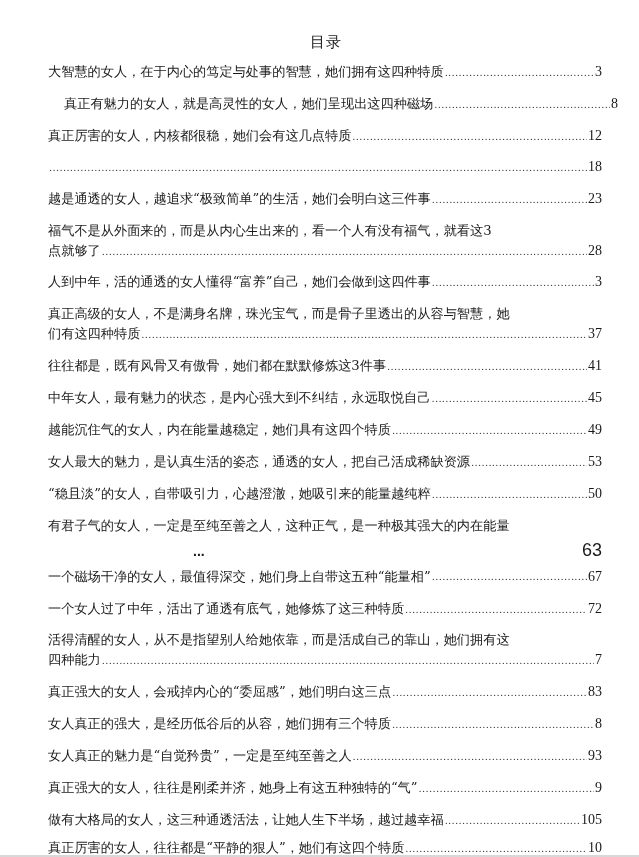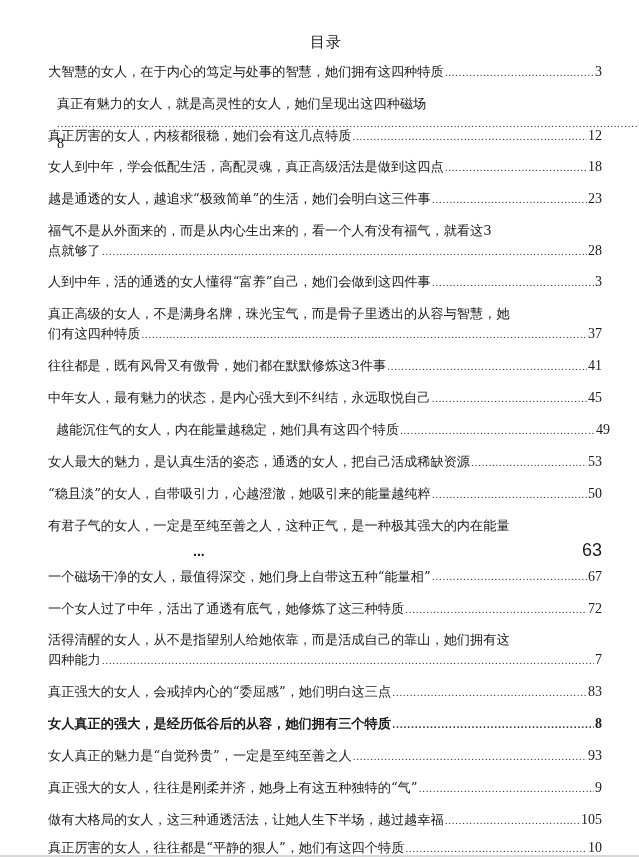--- a/index.html
+++ b/index.html
@@ -103,32 +103,31 @@
 
 <div class="page">
   <div class="toc-title">目录</div>
 
   <div class="toc" id="toc">
       <div class="entry single" style="position: absolute; left: 0px; width: 554px; top: 0px;">
         <span class="title">大智慧的女人，在于内心的笃定与处事的智慧，她们拥有这四种特质</span>
         <span class="leader">............................................................................................................................................................................................</span>
         <span class="page-num">3</span>
       </div>
-      <div class="entry single" style="position: absolute; left: 8px; width: 554px; top: 32px; flex-direction: column;">
+      <div class="entry single" style="position: absolute; left: 16px; width: 554px; top: 32px;">
         <span class="title">真正有魅力的女人，就是高灵性的女人，她们呈现出这四种磁场</span>
         <span class="leader">............................................................................................................................................................................................</span>
         <span class="page-num">8</span>
       </div>
       <div class="entry single" style="position: absolute; left: 0px; width: 554px; top: 64px;">
         <span class="title">真正厉害的女人，内核都很稳，她们会有这几点特质</span>
         <span class="leader">............................................................................................................................................................................................</span>
         <span class="page-num">12</span>
       </div>
       <div class="entry single" style="position: absolute; left: 0px; width: 554px; top: 95px;">
-        <span class="title">女人到中年，学会低配生活，高配灵魂，真正高级活法是做到这四点</span>
         <span class="leader">............................................................................................................................................................................................</span>
         <span class="page-num">18</span>
       </div>
       <div class="entry single" style="position: absolute; left: 0px; width: 554px; top: 127px;">
         <span class="title">越是通透的女人，越追求“极致简单”的生活，她们会明白这三件事</span>
         <span class="leader">............................................................................................................................................................................................</span>
         <span class="page-num">23</span>
       </div>
       <div class="entry multi" style="position: absolute; left: 0px; width: 554px; top: 159px;">
         <div class="line1">福气不是从外面来的，而是从内心生出来的，看一个人有没有福气，就看这3</div>
@@ -154,21 +153,21 @@
       <div class="entry single" style="position: absolute; left: 0px; width: 554px; top: 294px;">
         <span class="title">往往都是，既有风骨又有傲骨，她们都在默默修炼这3件事</span>
         <span class="leader">............................................................................................................................................................................................</span>
         <span class="page-num">41</span>
       </div>
       <div class="entry single" style="position: absolute; left: 0px; width: 554px; top: 326px;">
         <span class="title">中年女人，最有魅力的状态，是内心强大到不纠结，永远取悦自己</span>
         <span class="leader">............................................................................................................................................................................................</span>
         <span class="page-num">45</span>
       </div>
-      <div class="entry single" style="position: absolute; left: 8px; width: 554px; top: 358px;">
+      <div class="entry single" style="position: absolute; left: 0px; width: 554px; top: 358px;">
         <span class="title">越能沉住气的女人，内在能量越稳定，她们具有这四个特质</span>
         <span class="leader">............................................................................................................................................................................................</span>
         <span class="page-num">49</span>
       </div>
       <div class="entry single" style="position: absolute; left: 0px; width: 554px; top: 390px;">
         <span class="title">女人最大的魅力，是认真生活的姿态，通透的女人，把自己活成稀缺资源</span>
         <span class="leader">............................................................................................................................................................................................</span>
         <span class="page-num">53</span>
       </div>
       <div class="entry single" style="position: absolute; left: 0px; width: 554px; top: 422px;">
@@ -199,21 +198,21 @@
           <span class="title">四种能力</span>
           <span class="leader">............................................................................................................................................................................................</span>
           <span class="page-num">7</span>
         </div>
       </div>
       <div class="entry single" style="position: absolute; left: 0px; width: 554px; top: 620px;">
         <span class="title">真正强大的女人，会戒掉内心的“委屈感”，她们明白这三点</span>
         <span class="leader">............................................................................................................................................................................................</span>
         <span class="page-num">83</span>
       </div>
-      <div class="entry single" style="position: absolute; left: 0px; width: 554px; top: 652px; font-weight: bold;">
+      <div class="entry single" style="position: absolute; left: 0px; width: 554px; top: 652px;">
         <span class="title">女人真正的强大，是经历低谷后的从容，她们拥有三个特质</span>
         <span class="leader">............................................................................................................................................................................................</span>
         <span class="page-num">8</span>
       </div>
       <div class="entry single" style="position: absolute; left: 0px; width: 554px; top: 684px;">
         <span class="title">女人真正的魅力是“自觉矜贵”，一定是至纯至善之人</span>
         <span class="leader">............................................................................................................................................................................................</span>
         <span class="page-num">93</span>
       </div>
       <div class="entry single" style="position: absolute; left: 0px; width: 554px; top: 716px;">

